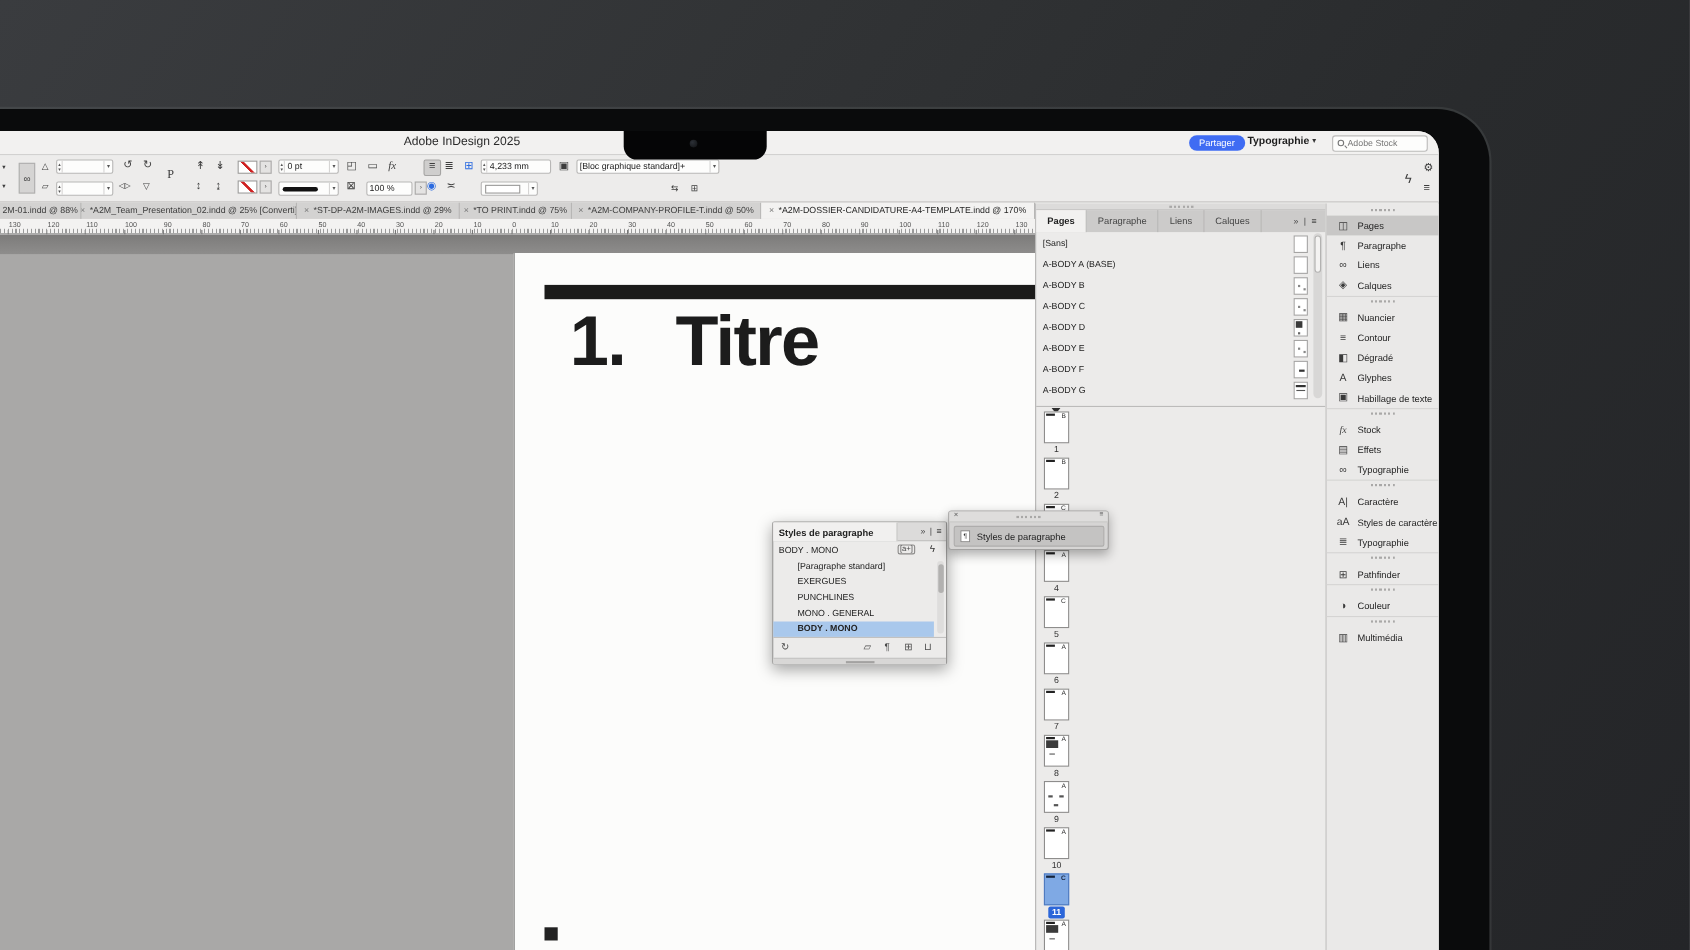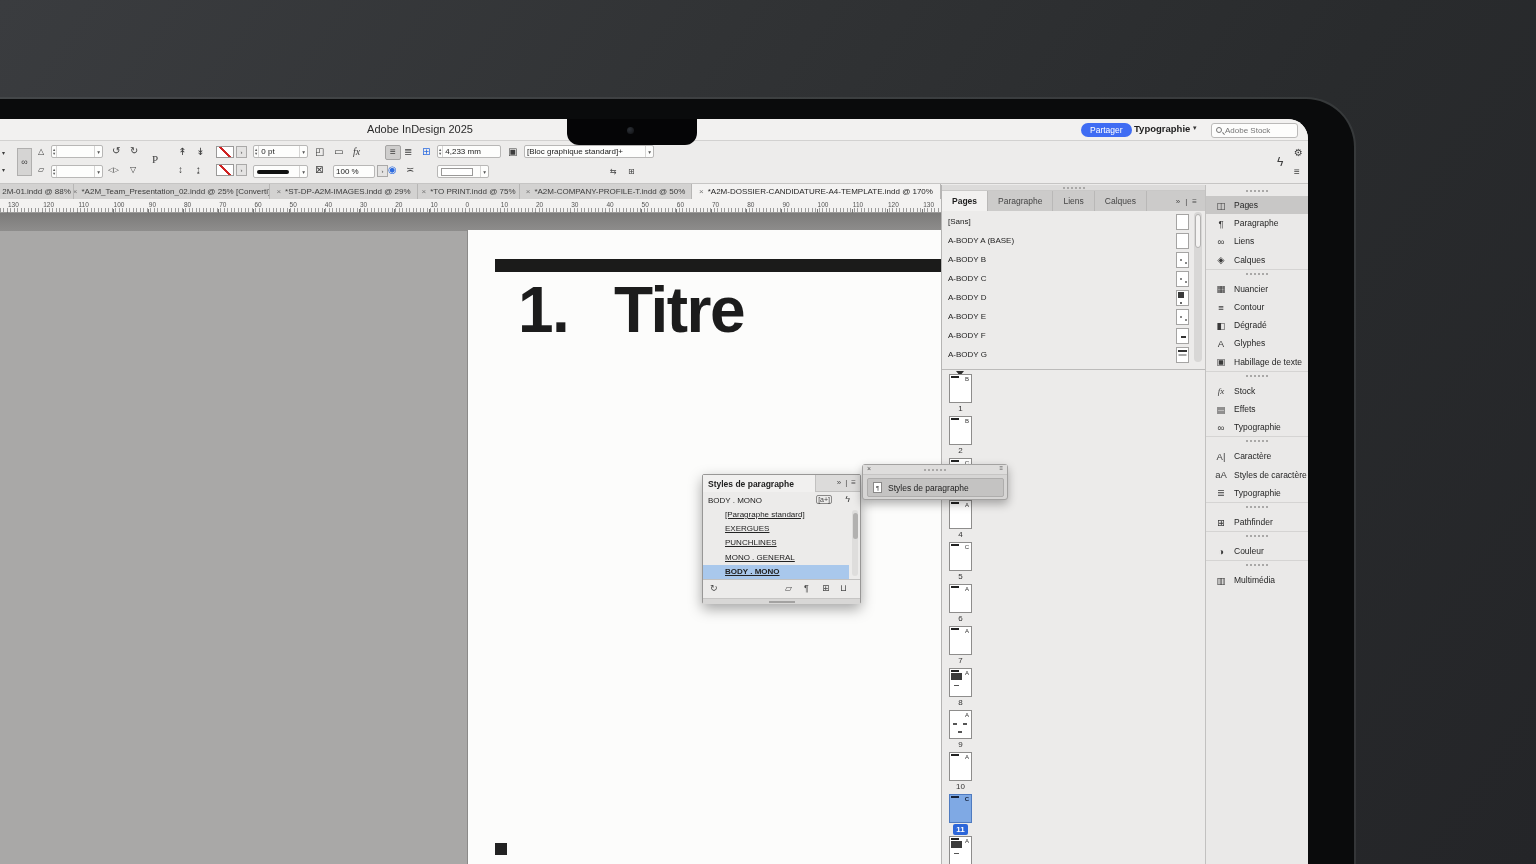--- a/index.html
+++ b/index.html
@@ -133,21 +133,21 @@
   .sp-tab{position:absolute;left:0;top:0;width:113px;height:17px;background:#f1f0ef;display:flex;
           align-items:center;gap:4px;padding-left:5px;font-size:8.5px;font-weight:700;color:#222;
           border-right:1px solid #c2c1c0;}
   .sp-headicons{position:absolute;right:4px;top:3px;font-size:8px;color:#4a4a4a;display:flex;gap:4px;}
   .sp-current{position:absolute;left:0;top:17px;width:100%;height:16px;font-size:8px;color:#222;}
   .sp-current .cur{position:absolute;left:5px;top:4px;}
   .sp-aplus{position:absolute;right:28px;top:3px;font-size:7px;border:1px solid #8a8988;border-radius:2px;
             padding:0 1px;color:#444;}
   .sp-zap{position:absolute;right:10px;top:2px;font-size:9px;color:#333;}
   .sp-row{position:absolute;left:0;width:146px;height:14.2px;font-size:8px;color:#222;line-height:14.2px;
-          padding-left:22px;white-space:nowrap;text-decoration:underline;}
+          padding-left:22px;white-space:nowrap;}
   .sp-row.sel{background:#a9c8ec;font-weight:700;}
   .sp-scroll{position:absolute;right:2px;top:35px;width:6px;height:66px;background:#dedddc;border-radius:3px;}
   .sp-scroll .thumb{position:absolute;left:0.5px;top:3px;width:5px;height:26px;background:#b2b1b0;border-radius:3px;}
   .sp-bottom{position:absolute;left:0;top:104px;width:100%;height:19px;border-top:1px solid #c2c1c0;
              font-size:9px;color:#4a4a4a;}
   .sp-bottom span{position:absolute;top:3px;}
   .sp-foot{position:absolute;left:0;top:123px;width:100%;height:6px;background:#d8d7d6;border-top:1px solid #c6c5c4;}
   .sp-foot .pill{position:absolute;left:50%;top:2px;width:26px;height:2px;background:#a3a2a1;transform:translateX(-50%);}
   
   .dragpanel{position:absolute;left:862px;top:345px;width:146px;height:36px;background:#d6d5d4;

